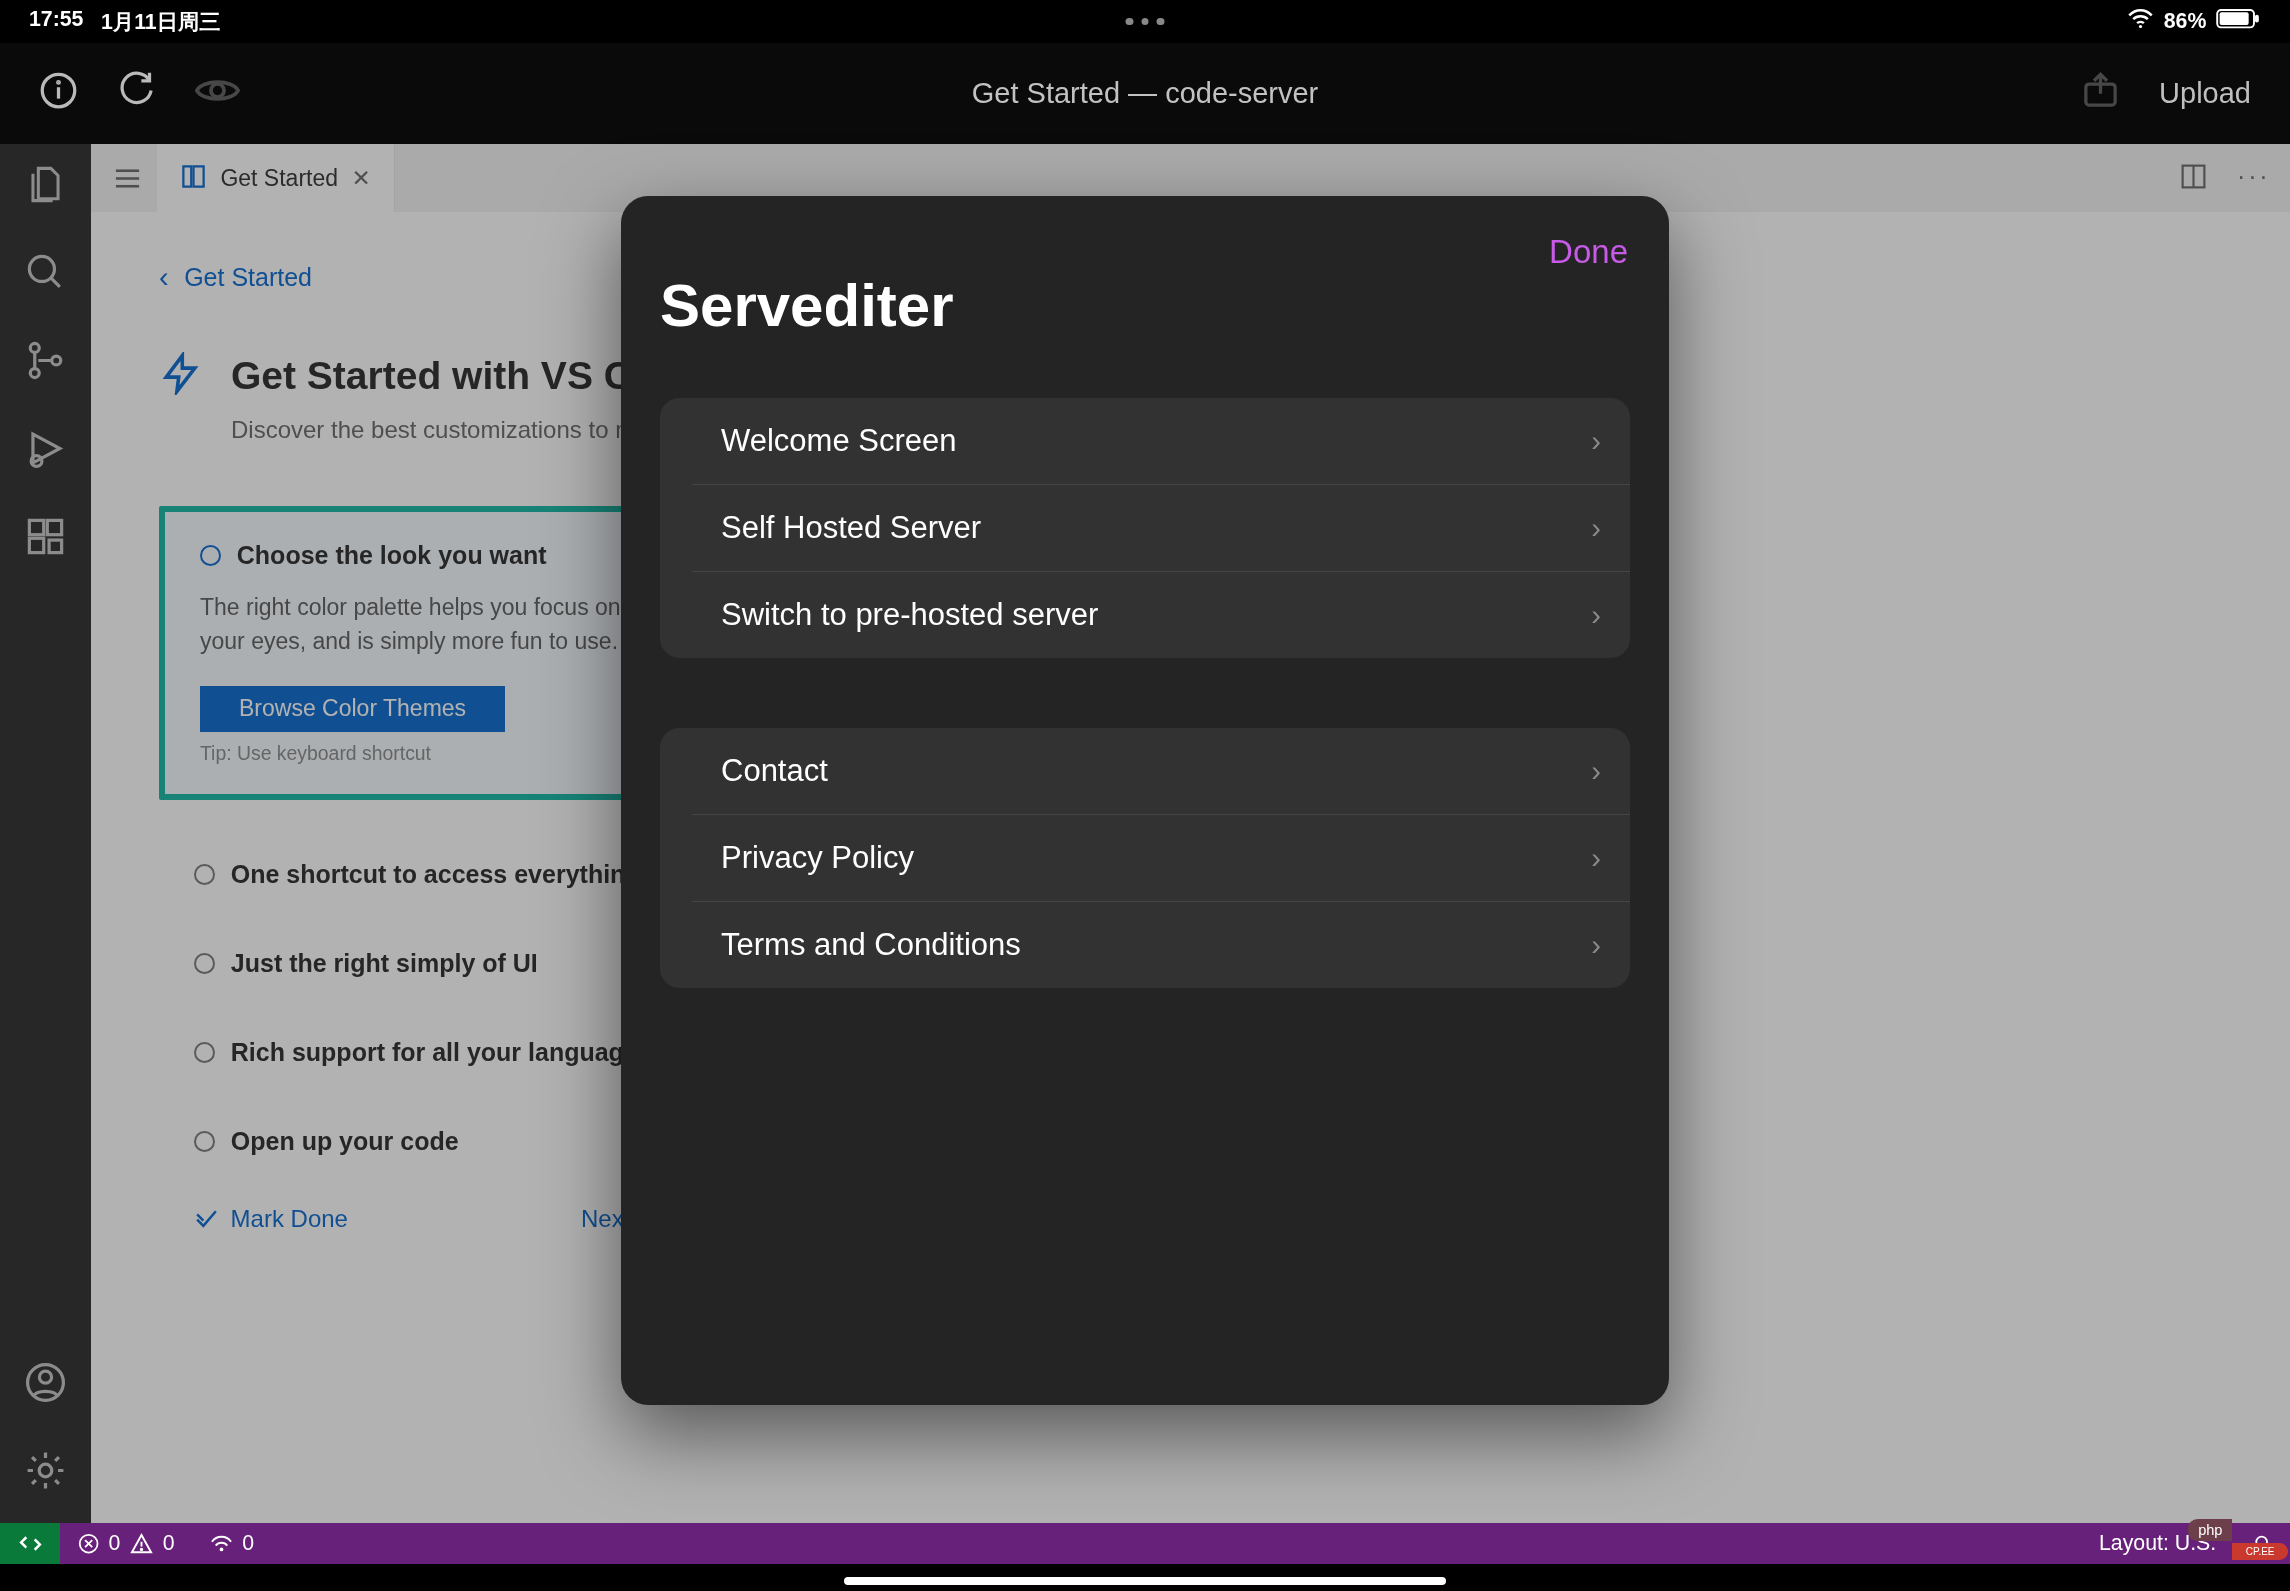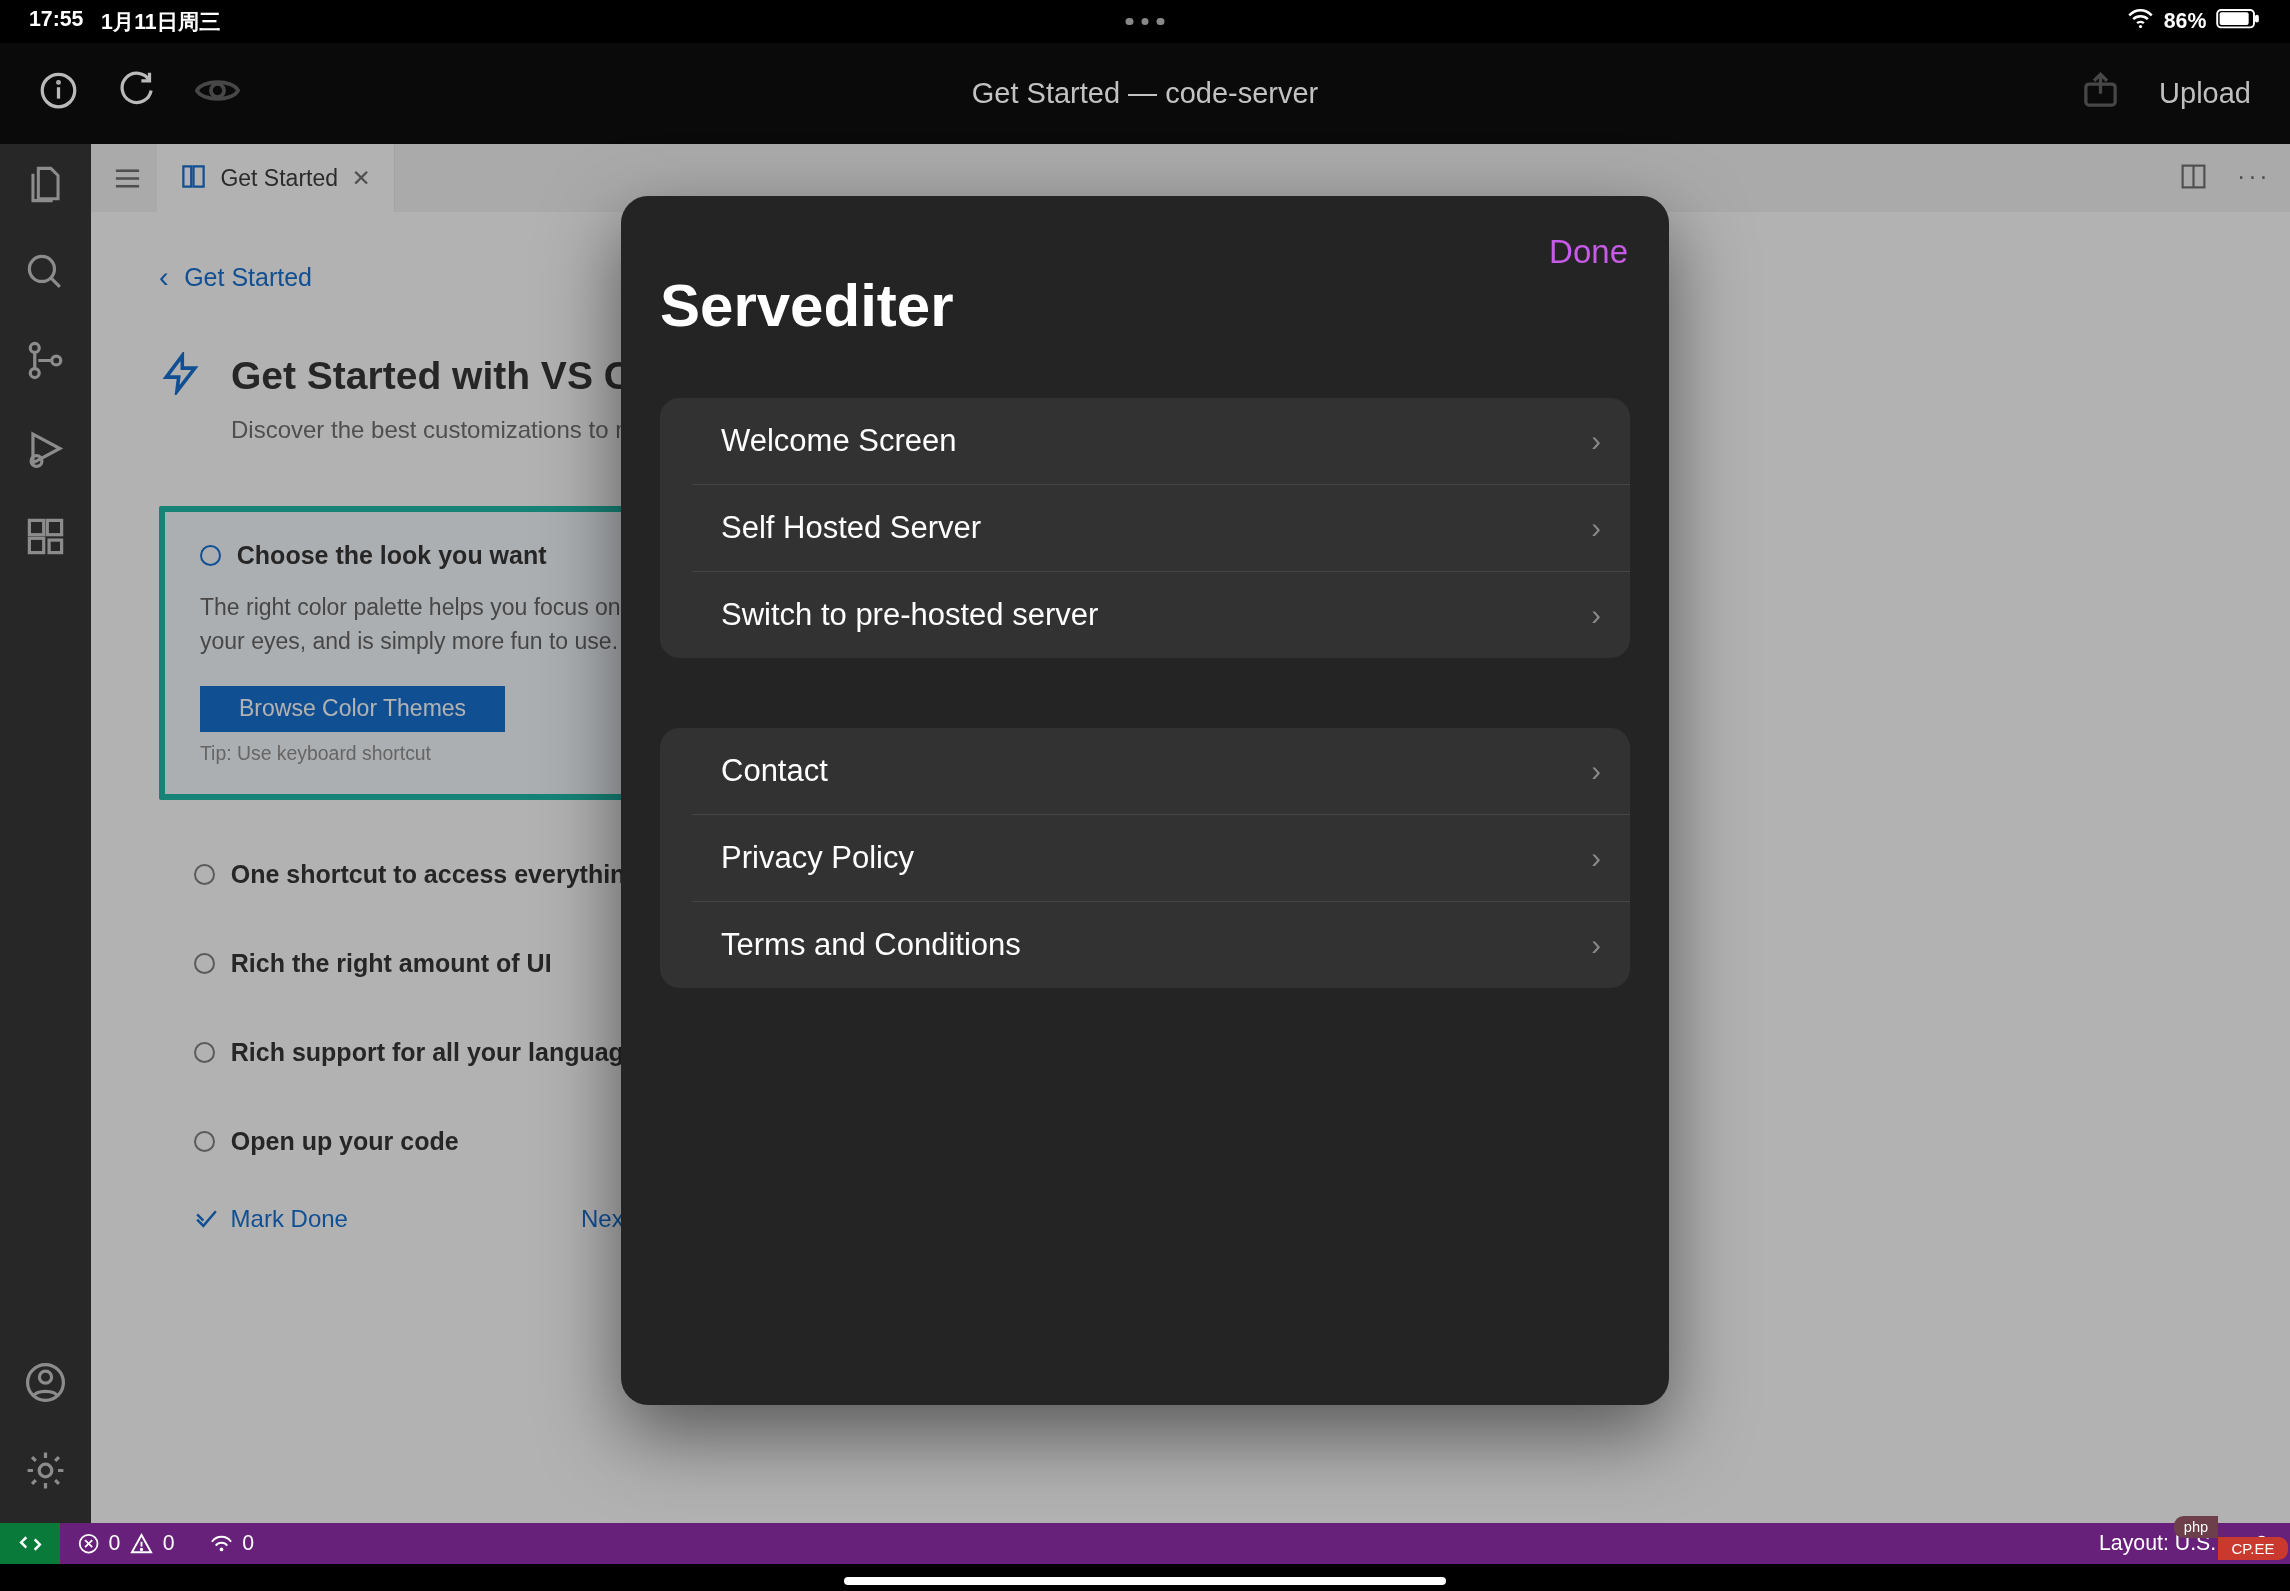--- a/index.html
+++ b/index.html
@@ -73,21 +73,21 @@
   }
   .modal .done { position:absolute; right:41px; top:37px; color:#c75ae6; font-size:33px; font-weight:500; background:none; border:none; }
   .modal h1 { color:#fff; font-size:60px; font-weight:700; margin-top:34px; margin-bottom:58px; }
   .menu-group { background:#323232; border-radius:19.4px; overflow:hidden; margin-bottom:70px;padding-left:32px; }
   .menu-item { display:flex; align-items:center; justify-content:space-between; padding:25px 29px; color:#fff; font-size:31px; border-top:1px solid #454545; }
   .menu-item:first-child { border-top:none; }
   .chev { color:#8a8a8a; font-size:29px; }
 
   .php-badge { position:absolute; right:1.9px; bottom:31px; display:flex; align-items:center; }
   .php-badge .l { background:#6c3f4a; color:#fff; font-size:14.6px; padding:2.9px 9.7px; border-radius:9.7px 0 0 9.7px; }
-  .php-badge .r { background:#c9392e; color:#fff; font-size:15px; padding:2.9px 13.6px; border-radius:0 9.7px 9.7px 0;margin-top:44px; }
+  .php-badge .r { background:#c9392e; color:#fff; font-size:10px; padding:2.9px 13.6px; border-radius:0 9.7px 9.7px 0;margin-top:44px; }
 </style>
 </head>
 <body>
 
 <div class="statusbar">
   <div class="left">
     <span>17:55</span>
     <span>1月11日周三</span>
   </div>
   <div class="center">
@@ -240,21 +240,21 @@
         <div class="tip">Tip: Use keyboard shortcut</div>
       </div>
 
       <div class="step-list">
         <div class="row">
               <span class="radio gray"></span>
               <span>One shortcut to access everything</span>
             </div>
         <div class="row">
               <span class="radio gray"></span>
-              <span>Rich the right amount of UI</span>
+              <span>Just the right simply of UI</span>
             </div>
         <div class="row">
               <span class="radio gray"></span>
               <span>Rich support for all your languages</span>
             </div>
         <div class="row">
               <span class="radio gray"></span>
               <span>Open up your code</span>
             </div>
       </div>

